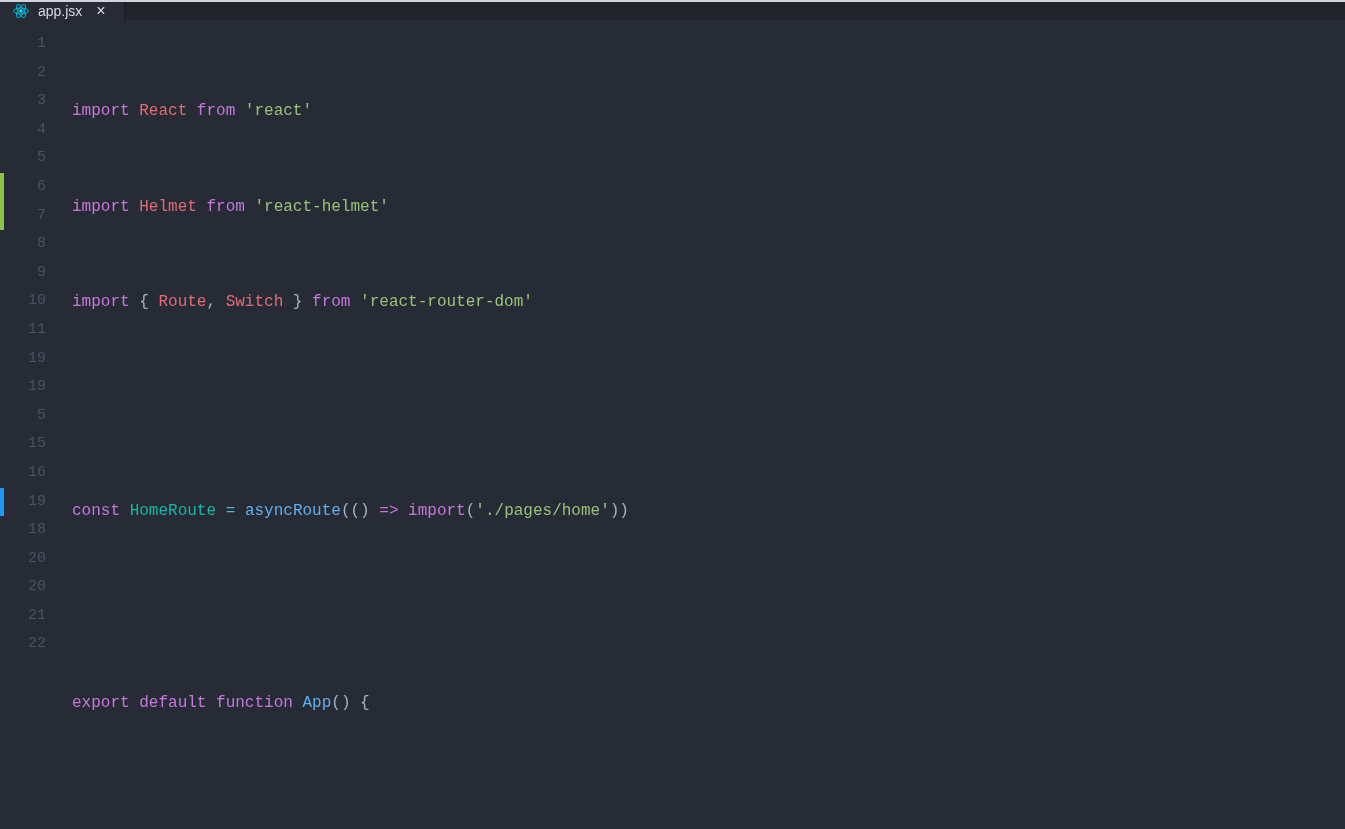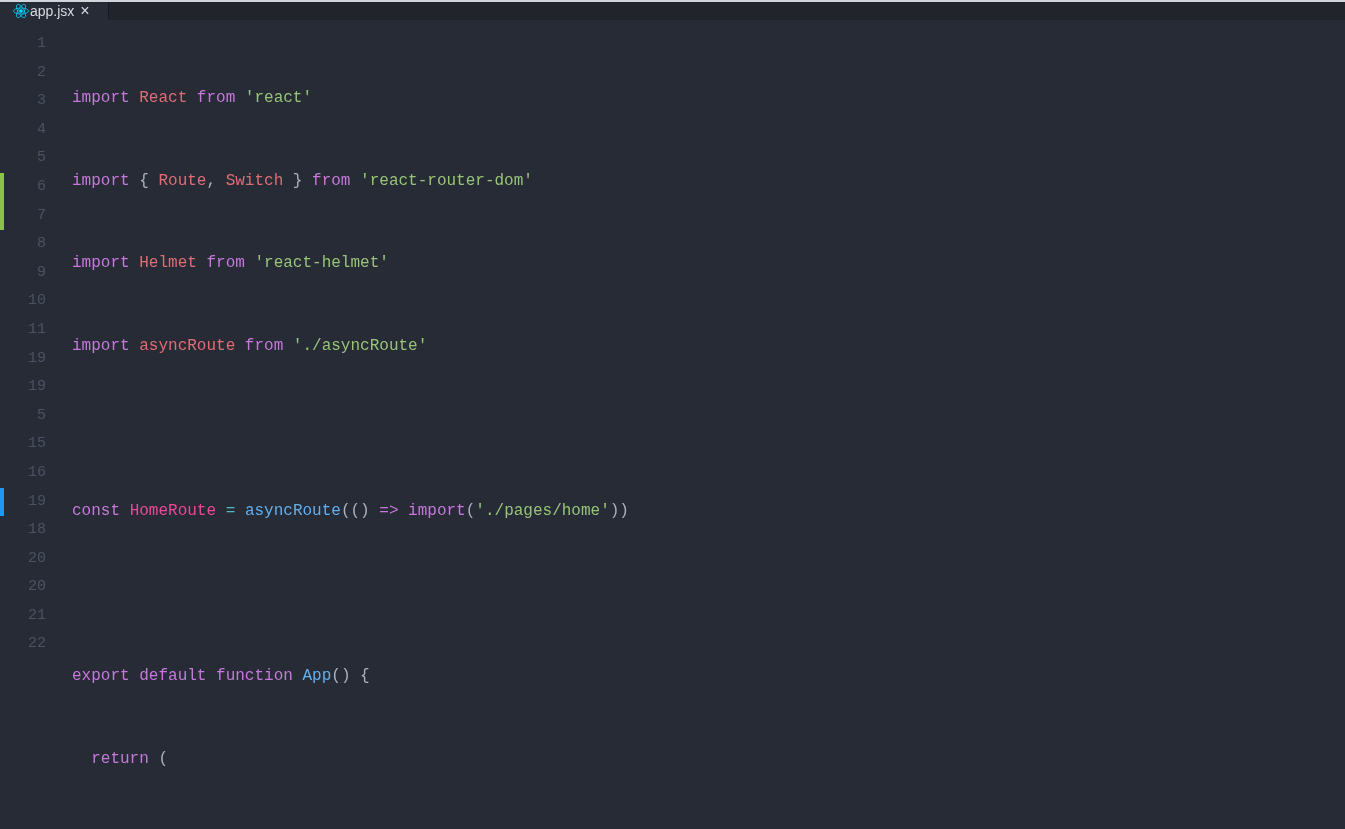--- a/index.html
+++ b/index.html
@@ -27,20 +27,21 @@
     background: #21252b;
     display: flex;
     align-items: stretch;
   }
   .tab {
     display: flex;
     align-items: center;
     padding: 0 12px;
     background: #272b35;
     border-right: 1px solid #181a1f;
+    gap: 8px;
     cursor: pointer;
   }
   .tab .react-icon {
     width: 18px;
     height: 18px;
     color: #00d8ff;
     display: inline-flex;
     align-items: center;
     justify-content: center;
   }
@@ -91,27 +92,28 @@
     line-height: 28.6px;
     font-size: 15px;
   }
   .code-lines {
     flex: 1;
     white-space: pre;
   }
   .code-lines .line {
     height: 28.6px;
     line-height: 28.6px;
+    margin-top: 13px;
   }
   
   .c-purple { color: #c678dd; }
   .c-red    { color: #e06c75; }
   .c-blue   { color: #61afef; }
   .c-green  { color: #98c379; }
-  .c-gold   { color: #ec4899; }
+  .c-gold   { color: #14b8a6; }
   .c-gray   { color: #abb2bf; }
   .c-cyan   { color: #56b6c2; }
 </style>
 </head>
 <body>
 
 <div class="editor-area">
 
   <div class="tab-bar">
     <div class="tab">
@@ -158,35 +160,33 @@
         <div>20</div>
         <div>20</div>
         <div>21</div>
         <div>22</div>
       </div>
 
     <div class="code-lines">
 
       <div class="line"><span class="c-purple">import</span><span> </span><span class="c-red">React</span><span> </span><span class="c-purple">from</span><span> </span><span class="c-green">'react'</span></div>
 
+      <div class="line"><span class="c-purple">import</span><span> </span><span class="c-red">Helmet</span><span> </span><span class="c-purple">from</span><span> </span><span class="c-green">'react-helmet'</span></div>
+
       <div class="line"><span class="c-purple">import</span><span class="c-gray"> { </span><span class="c-red">Route</span><span class="c-gray">, </span><span class="c-red">Switch</span><span class="c-gray"> } </span><span class="c-purple">from</span><span> </span><span class="c-green">'react-router-dom'</span></div>
 
-      <div class="line"><span class="c-purple">import</span><span> </span><span class="c-red">Helmet</span><span> </span><span class="c-purple">from</span><span> </span><span class="c-green">'react-helmet'</span></div>
-
-      <div class="line"><span class="c-purple">import</span><span> </span><span class="c-red">asyncRoute</span><span> </span><span class="c-purple">from</span><span> </span><span class="c-green">'./asyncRoute'</span></div>
 
       <div class="line"><span></span></div>
 
       <div class="line"><span class="c-purple">const</span><span> </span><span class="c-gold">HomeRoute</span><span> </span><span class="c-cyan">=</span><span> </span><span class="c-blue">asyncRoute</span><span class="c-gray">(() </span><span class="c-purple">=&gt;</span><span> </span><span class="c-purple">import</span><span class="c-gray">(</span><span class="c-green">'./pages/home'</span><span class="c-gray">))</span></div>
 
       <div class="line"><span></span></div>
 
       <div class="line"><span class="c-purple">export</span><span> </span><span class="c-purple">default</span><span> </span><span class="c-purple">function</span><span> </span><span class="c-blue">App</span><span class="c-gray">() {</span></div>
 
-      <div class="line"><span>  </span><span class="c-purple">return</span><span class="c-gray"> (</span></div>
 
       <div class="line"></div>
 
       
 
       
 
       
 
       

